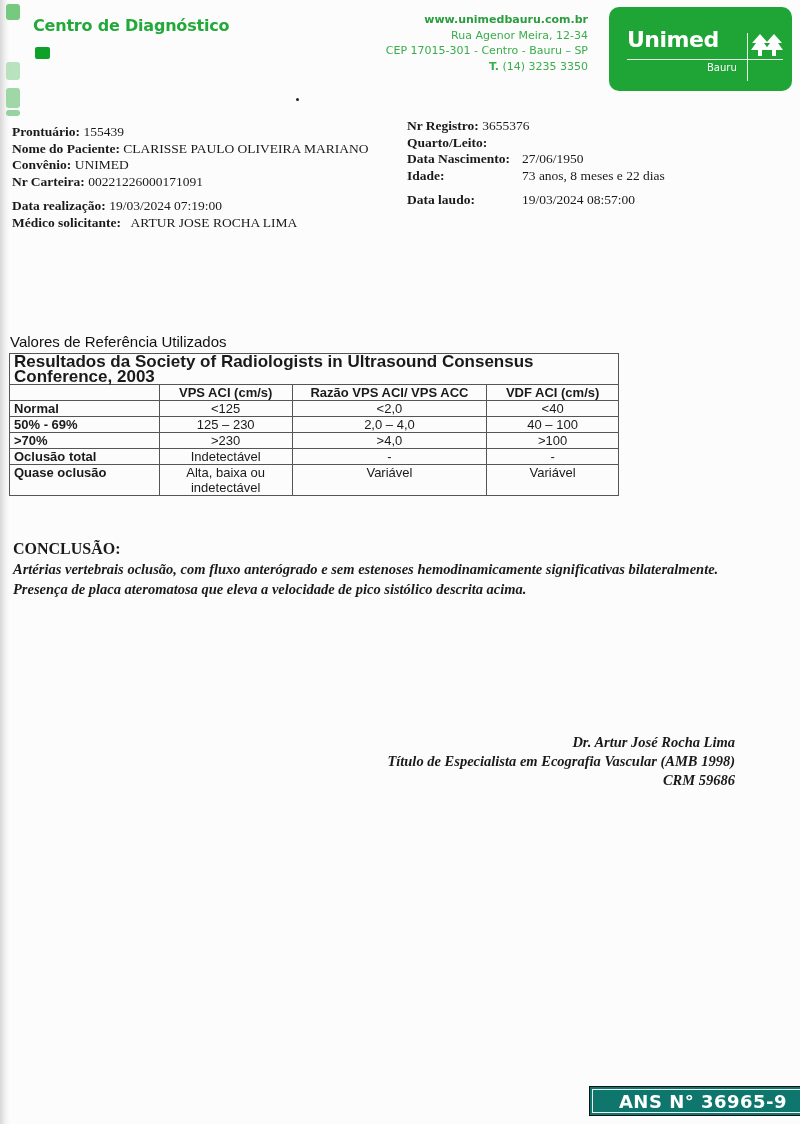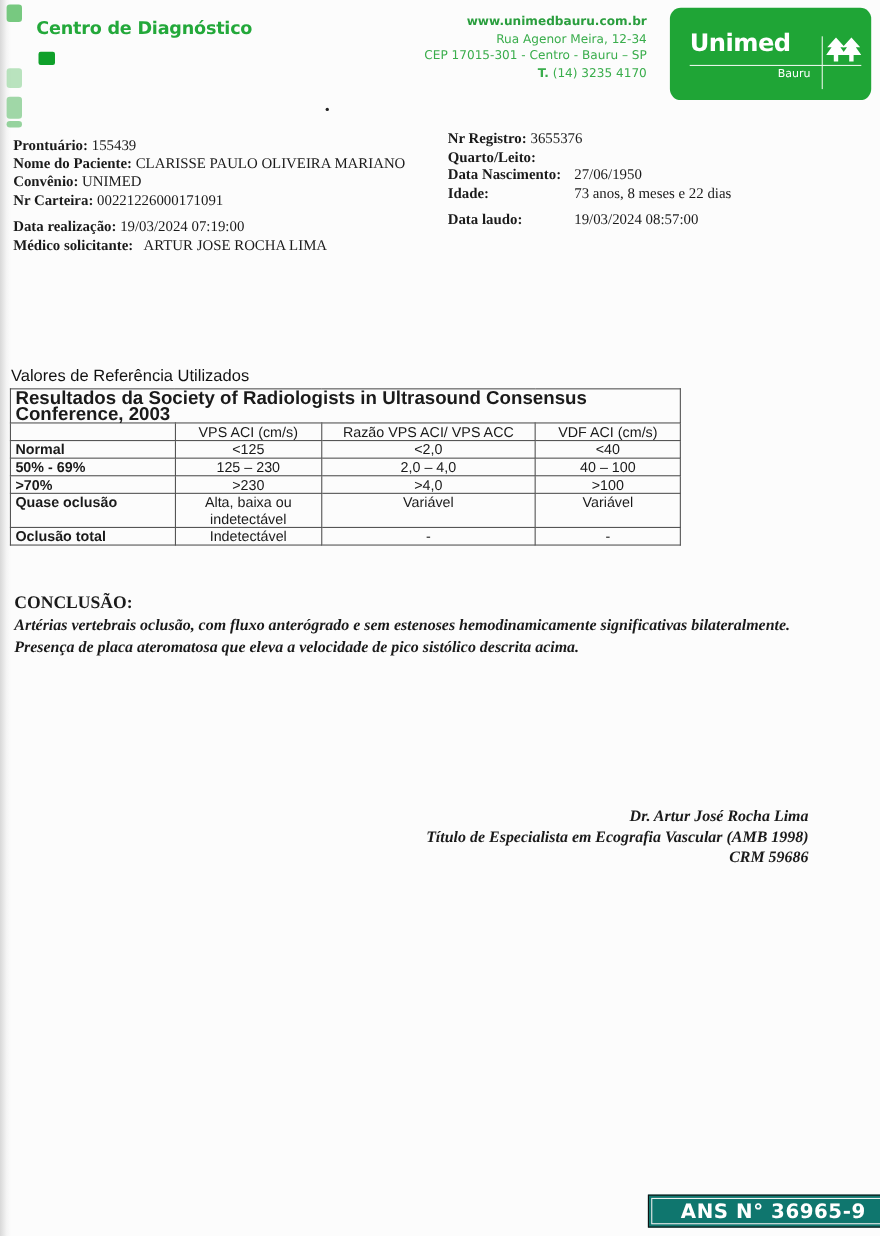--- a/index.html
+++ b/index.html
@@ -67,21 +67,21 @@
     position: absolute; left: 10px; top: 333px;
     font-family: "Liberation Sans", sans-serif; font-size: 15px; color: #111;
   }
   table.ref {
     position: absolute; left: 9px; top: 353px; width: 610px;
     border-collapse: collapse;
     font-family: "Liberation Sans", sans-serif; font-size: 13px; color: #1a1a1a;
   }
   table.ref td, table.ref th { border: 1px solid #555; padding: 0 4px; line-height: 15px; height: 15px; }
   table.ref .cap { font-weight: bold; text-align: left; font-size: 17px; }
-  table.ref th { font-weight: normal; text-align: center; }
+  table.ref th { font-weight: bold; text-align: center; }
   table.ref td.rl { font-weight: bold; text-align: left; vertical-align: top; }
   table.ref td.c { text-align: center; vertical-align: top; }
   col.c1 { width: 150px; } col.c2 { width: 133px; } col.c3 { width: 195px; } col.c4 { width: 132px; }
 
   .concl-title {
     position: absolute; left: 13px; top: 540px; font-weight: bold; font-size: 16px;
   }
   .concl {
     position: absolute; left: 13px; top: 559px; width: 722px;
     font-style: italic; font-weight: bold; font-size: 14.5px; line-height: 20px;
@@ -112,21 +112,21 @@
 <div class="edge-mark em3"></div>
 <div class="edge-mark em4"></div>
 
 <div class="brand-title">Centro de Diagnóstico</div>
 <div class="brand-square"></div>
 
 <div class="contact">
   <div class="web">www.unimedbauru.com.br</div>
   <div>Rua Agenor Meira, 12-34</div>
   <div>CEP 17015-301 - Centro - Bauru – SP</div>
-  <div><span class="tel-prefix">T.</span> <span>(14) 3235 4170</span></div>
+  <div><span class="tel-prefix">T.</span> <span>(14) 3235 3350</span></div>
 </div>
 
 <div class="logo">
   <div class="word">Unimed</div>
   <div class="hline"></div>
   <div class="vline"></div>
   <div class="sub">Bauru</div>
   <svg class="tree" viewBox="0 0 32 24">
     <path d="M9 1 L1 10 H5 L0 17 H7 V23 H11 V17 H18 L13 10 H17 Z" fill="#ffffff"></path>
     <path d="M23 1 L15 10 H19 L14 17 H21 V23 H25 V17 H32 L27 10 H31 Z" fill="#ffffff"></path>
@@ -193,31 +193,31 @@
     <td class="c">2,0 – 4,0</td>
     <td class="c">40 – 100</td>
   </tr>
   <tr>
     <td class="rl">&gt;70%</td>
     <td class="c">&gt;230</td>
     <td class="c">&gt;4,0</td>
     <td class="c">&gt;100</td>
   </tr>
   <tr>
+    <td class="rl">Oclusão total</td>
+    <td class="c">Indetectável</td>
+    <td class="c">-</td>
+    <td class="c">-</td>
+  </tr>
+  <tr>
     <td class="rl">Quase oclusão</td>
     <td class="c" style="padding:0 22px;">Alta, baixa ou indetectável</td>
     <td class="c">Variável</td>
     <td class="c">Variável</td>
   </tr>
-  <tr>
-    <td class="rl">Oclusão total</td>
-    <td class="c">Indetectável</td>
-    <td class="c">-</td>
-    <td class="c">-</td>
-  </tr>
 </tbody>
   </table>
 
 <div class="concl-title">CONCLUSÃO:</div>
 <div class="concl">
   <p>Artérias vertebrais oclusão, com fluxo anterógrado e sem estenoses hemodinamicamente significativas bilateralmente.</p>
   <p>Presença de placa ateromatosa que eleva a velocidade de pico sistólico descrita acima.</p>
 </div>
 
 <div class="sig">

